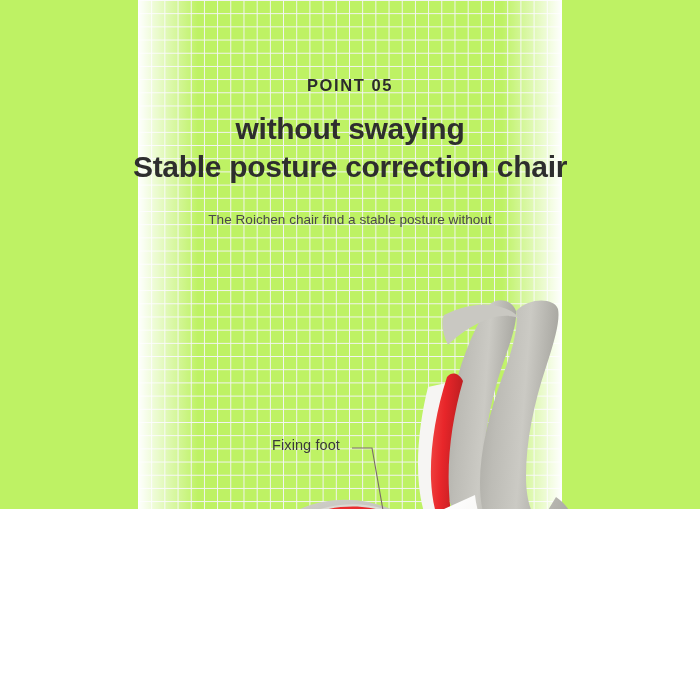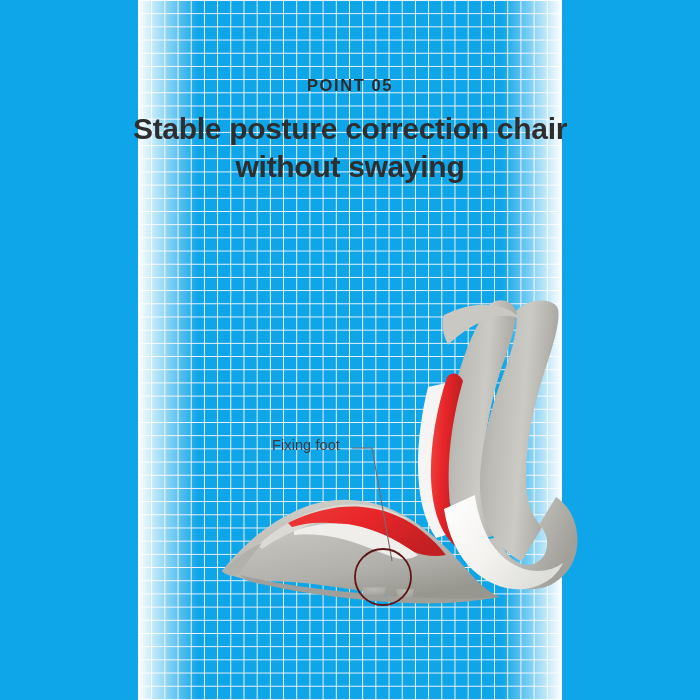--- a/index.html
+++ b/index.html
@@ -6,22 +6,22 @@
     margin: 0;
     padding: 0;
     background: #ffffff;
   }
   body {
     font-family: "Liberation Sans", sans-serif;
   }
   .page {
     position: relative;
     width: 700px;
-    height: 700px;
-    background: #0ea5e9;
+    height: 509px;
+    background: #bef264;
     overflow: hidden;
   }
 
   
   .grid-band {
     position: absolute;
     left: 138px;
     top: 0;
     width: 424px;
     height: 700px;
@@ -116,24 +116,25 @@
 
 <div class="page">
 
   <div class="grid-band"></div>
   <div class="grid-fade-left"></div>
   <div class="grid-fade-right"></div>
 
   <div class="text-block">
     <div class="eyebrow">POINT 05</div>
     <div class="headline">
+      <span class="line">without swaying</span>
       <span class="line">Stable posture correction chair</span>
-      <span class="line">without swaying</span>
     </div>
     <div class="subtitle">
+      <span class="line">The Roichen chair find a stable posture without</span>
     </div>
   </div>
 
   <div class="product-stage">
     <svg class="product-svg" width="700" height="700" viewBox="0 0 700 700">
       <defs>
         <linearGradient id="gradBackMain" x1="0" y1="0" x2="1" y2="0.25">
           <stop offset="0%" stop-color="#a9a8a2"></stop>
           <stop offset="30%" stop-color="#bdbcb6"></stop>
           <stop offset="62%" stop-color="#cbcac4"></stop>

